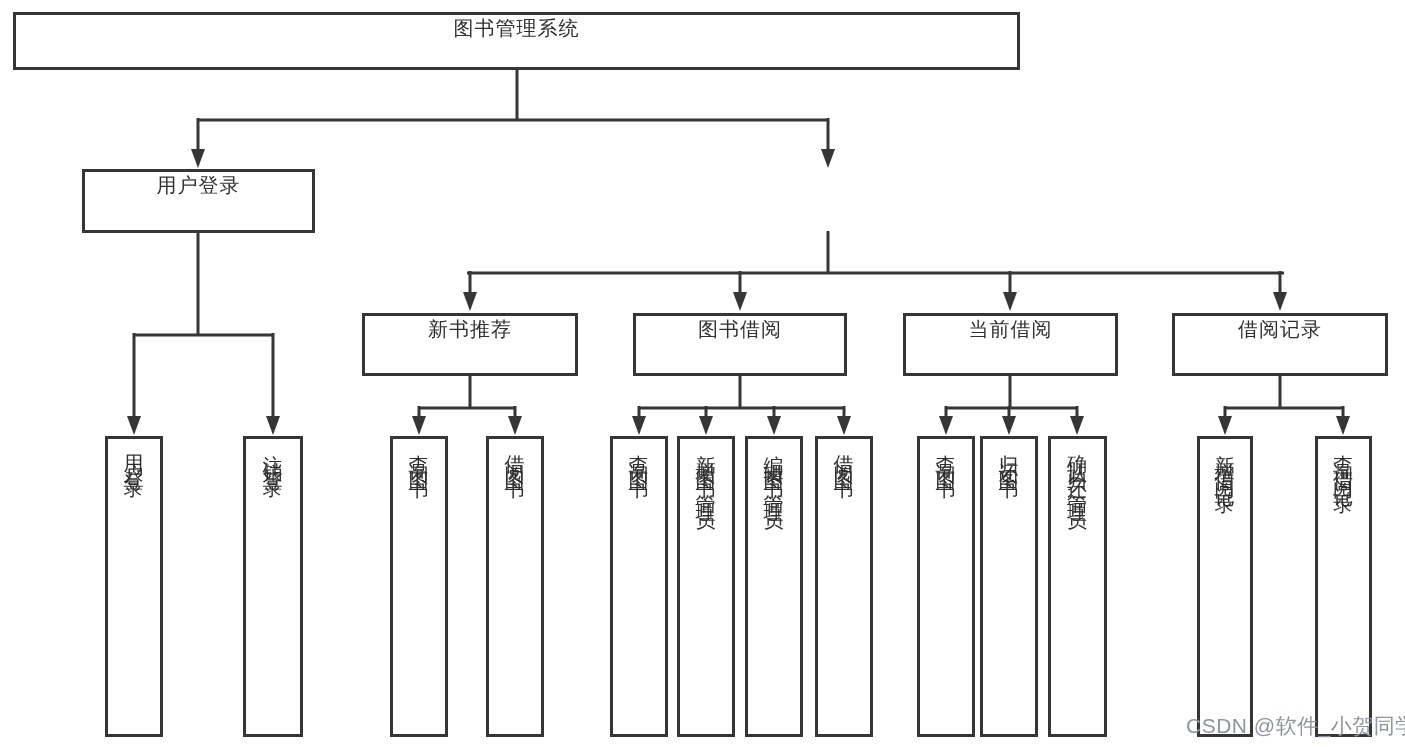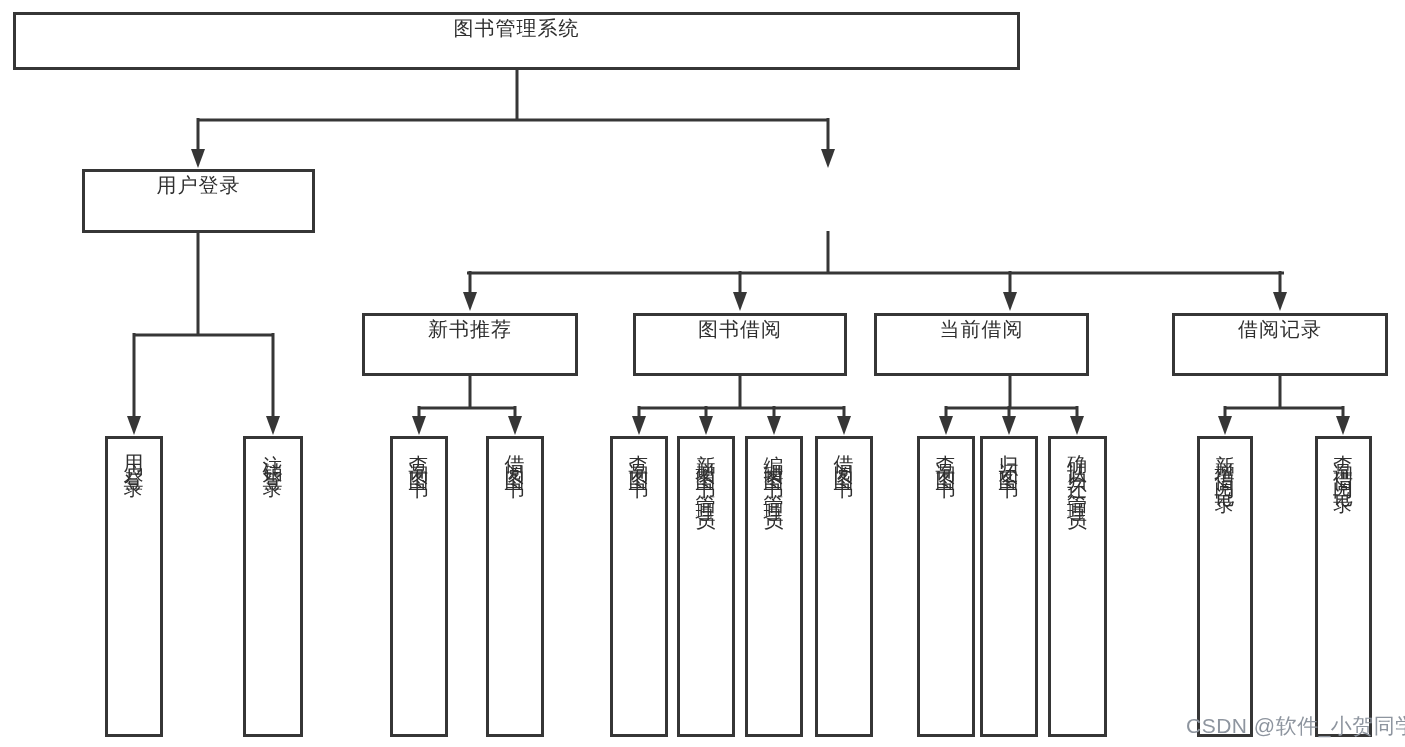--- a/index.html
+++ b/index.html
@@ -85,21 +85,21 @@
   <div class="box" style="left:82px;top:169px;width:233px;height:64px;">
     <span class="hlabel">用户登录</span>
   </div>
 
   <div class="box" style="left:362px;top:313px;width:216px;height:63px;">
     <span class="hlabel">新书推荐</span>
   </div>
   <div class="box" style="left:633px;top:313px;width:214px;height:63px;">
     <span class="hlabel">图书借阅</span>
   </div>
-  <div class="box" style="left:874px;top:313px;width:215px;height:63px;">
+  <div class="box" style="left:903px;top:313px;width:215px;height:63px;">
     <span class="hlabel">当前借阅</span>
   </div>
   <div class="box" style="left:1172px;top:313px;width:216px;height:63px;">
     <span class="hlabel">借阅记录</span>
   </div>
 
   <div class="box leaf" style="left:105px;">
     <span class="vlabel">用户登录</span>
   </div>
   <div class="box leaf" style="left:243px;width:60px;">

